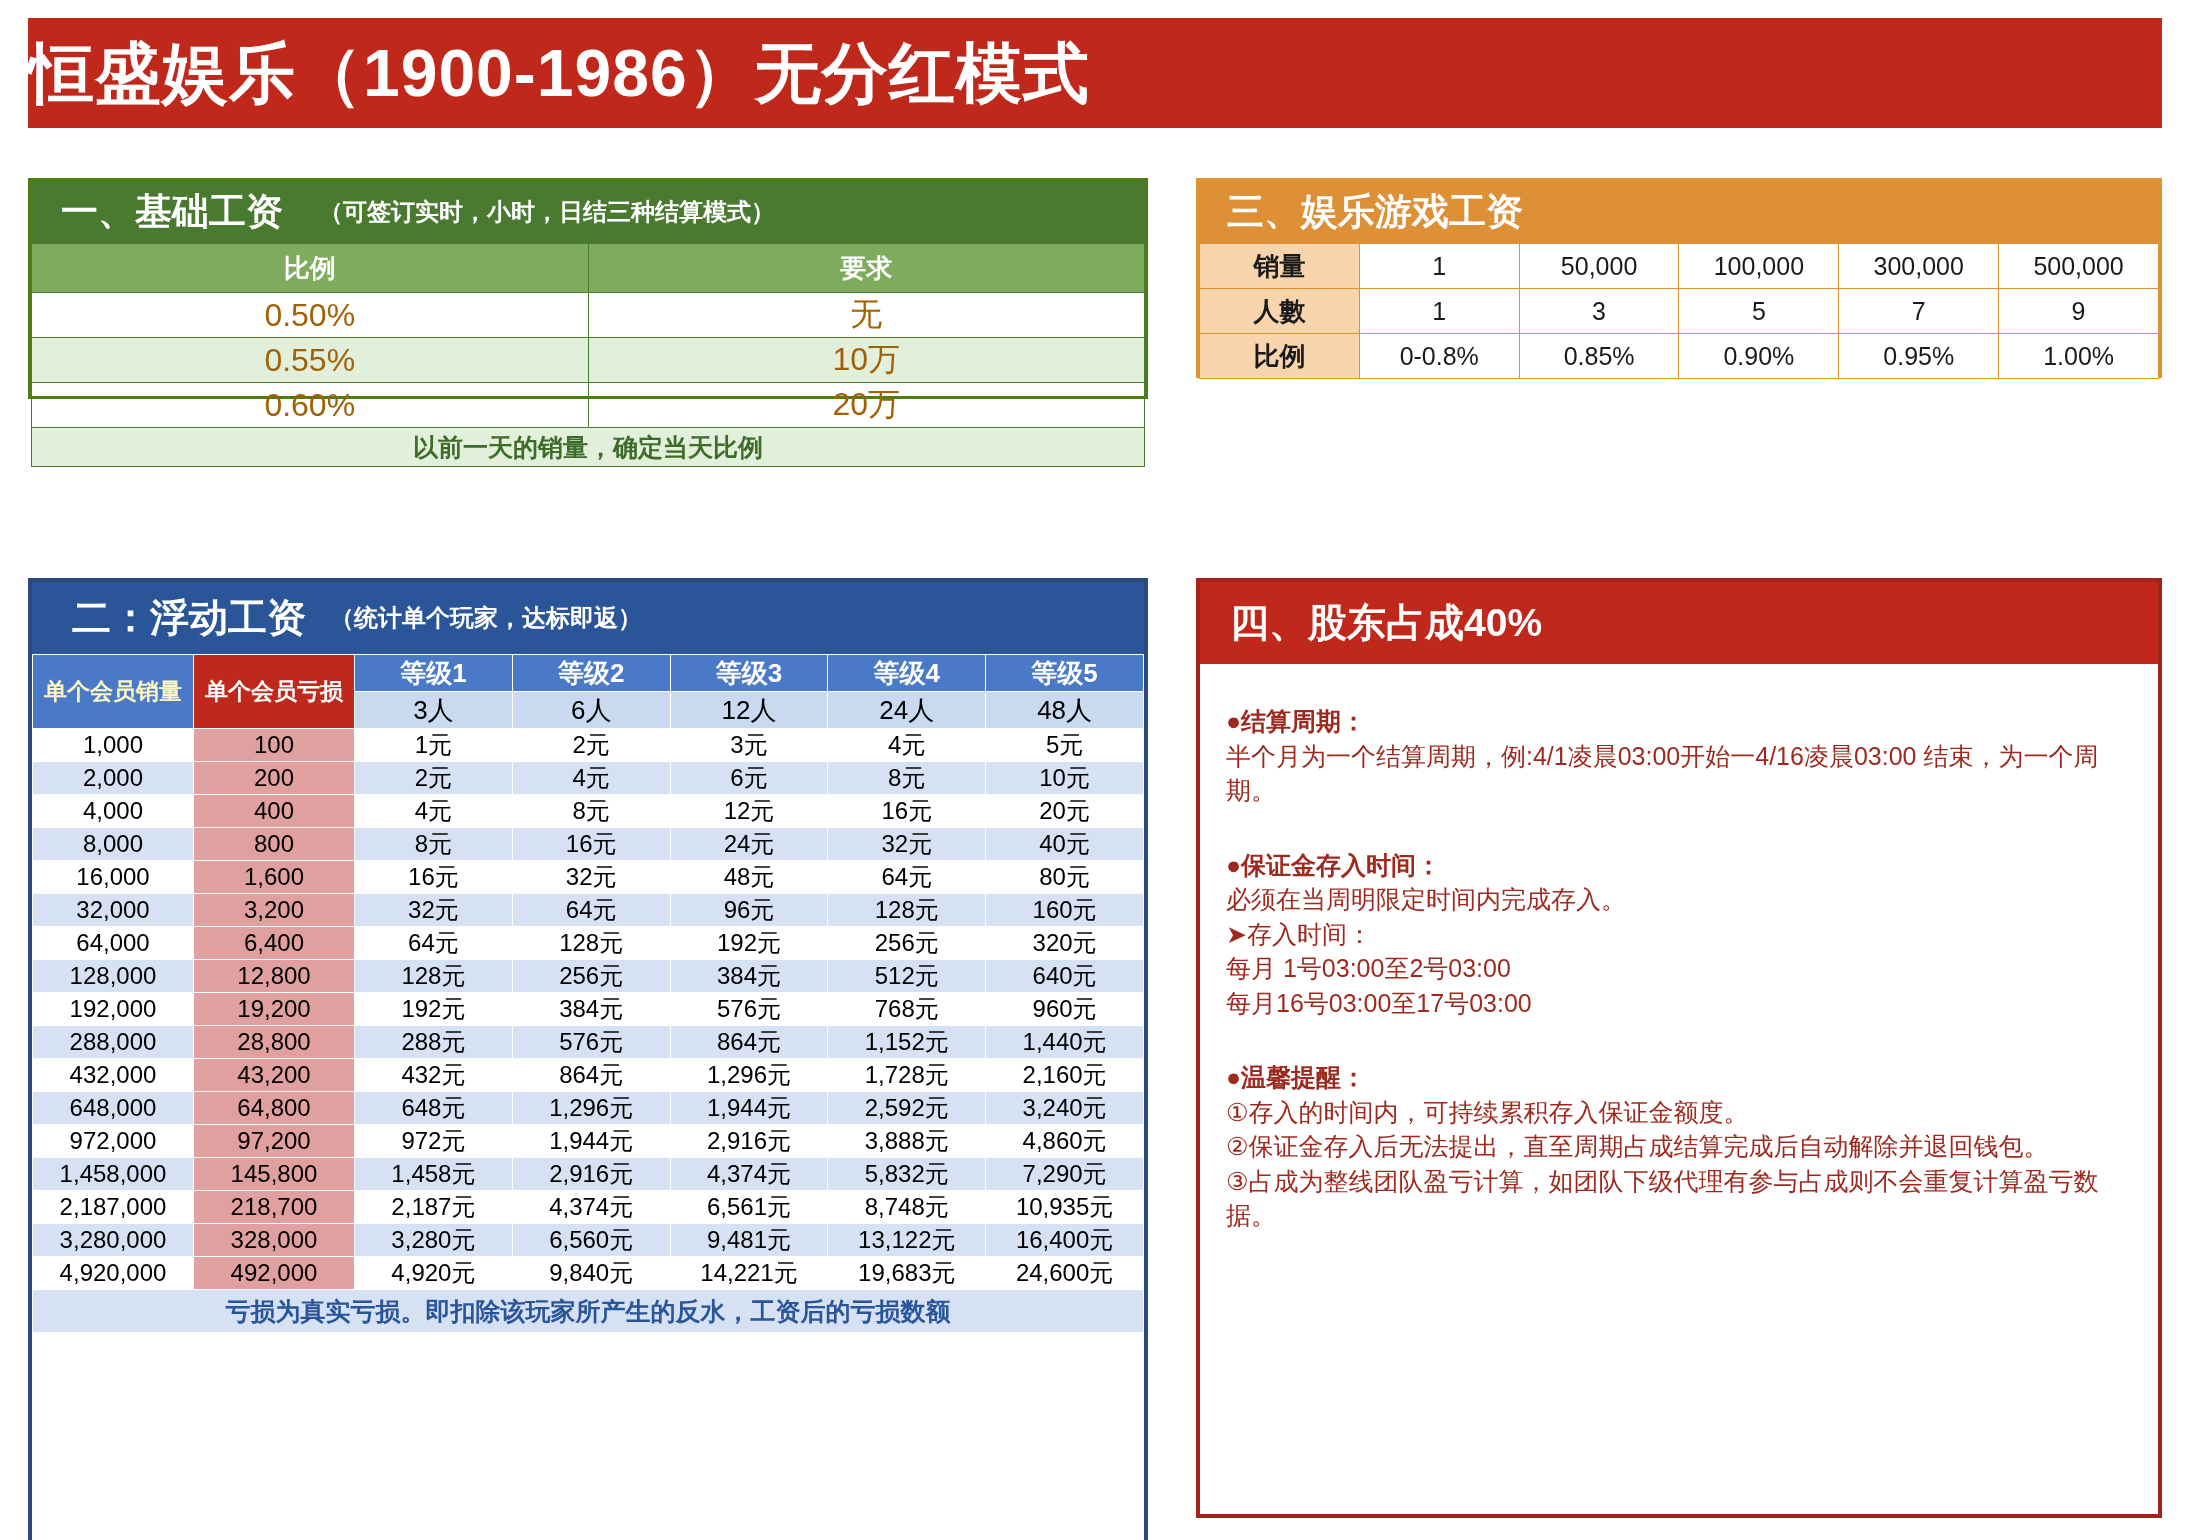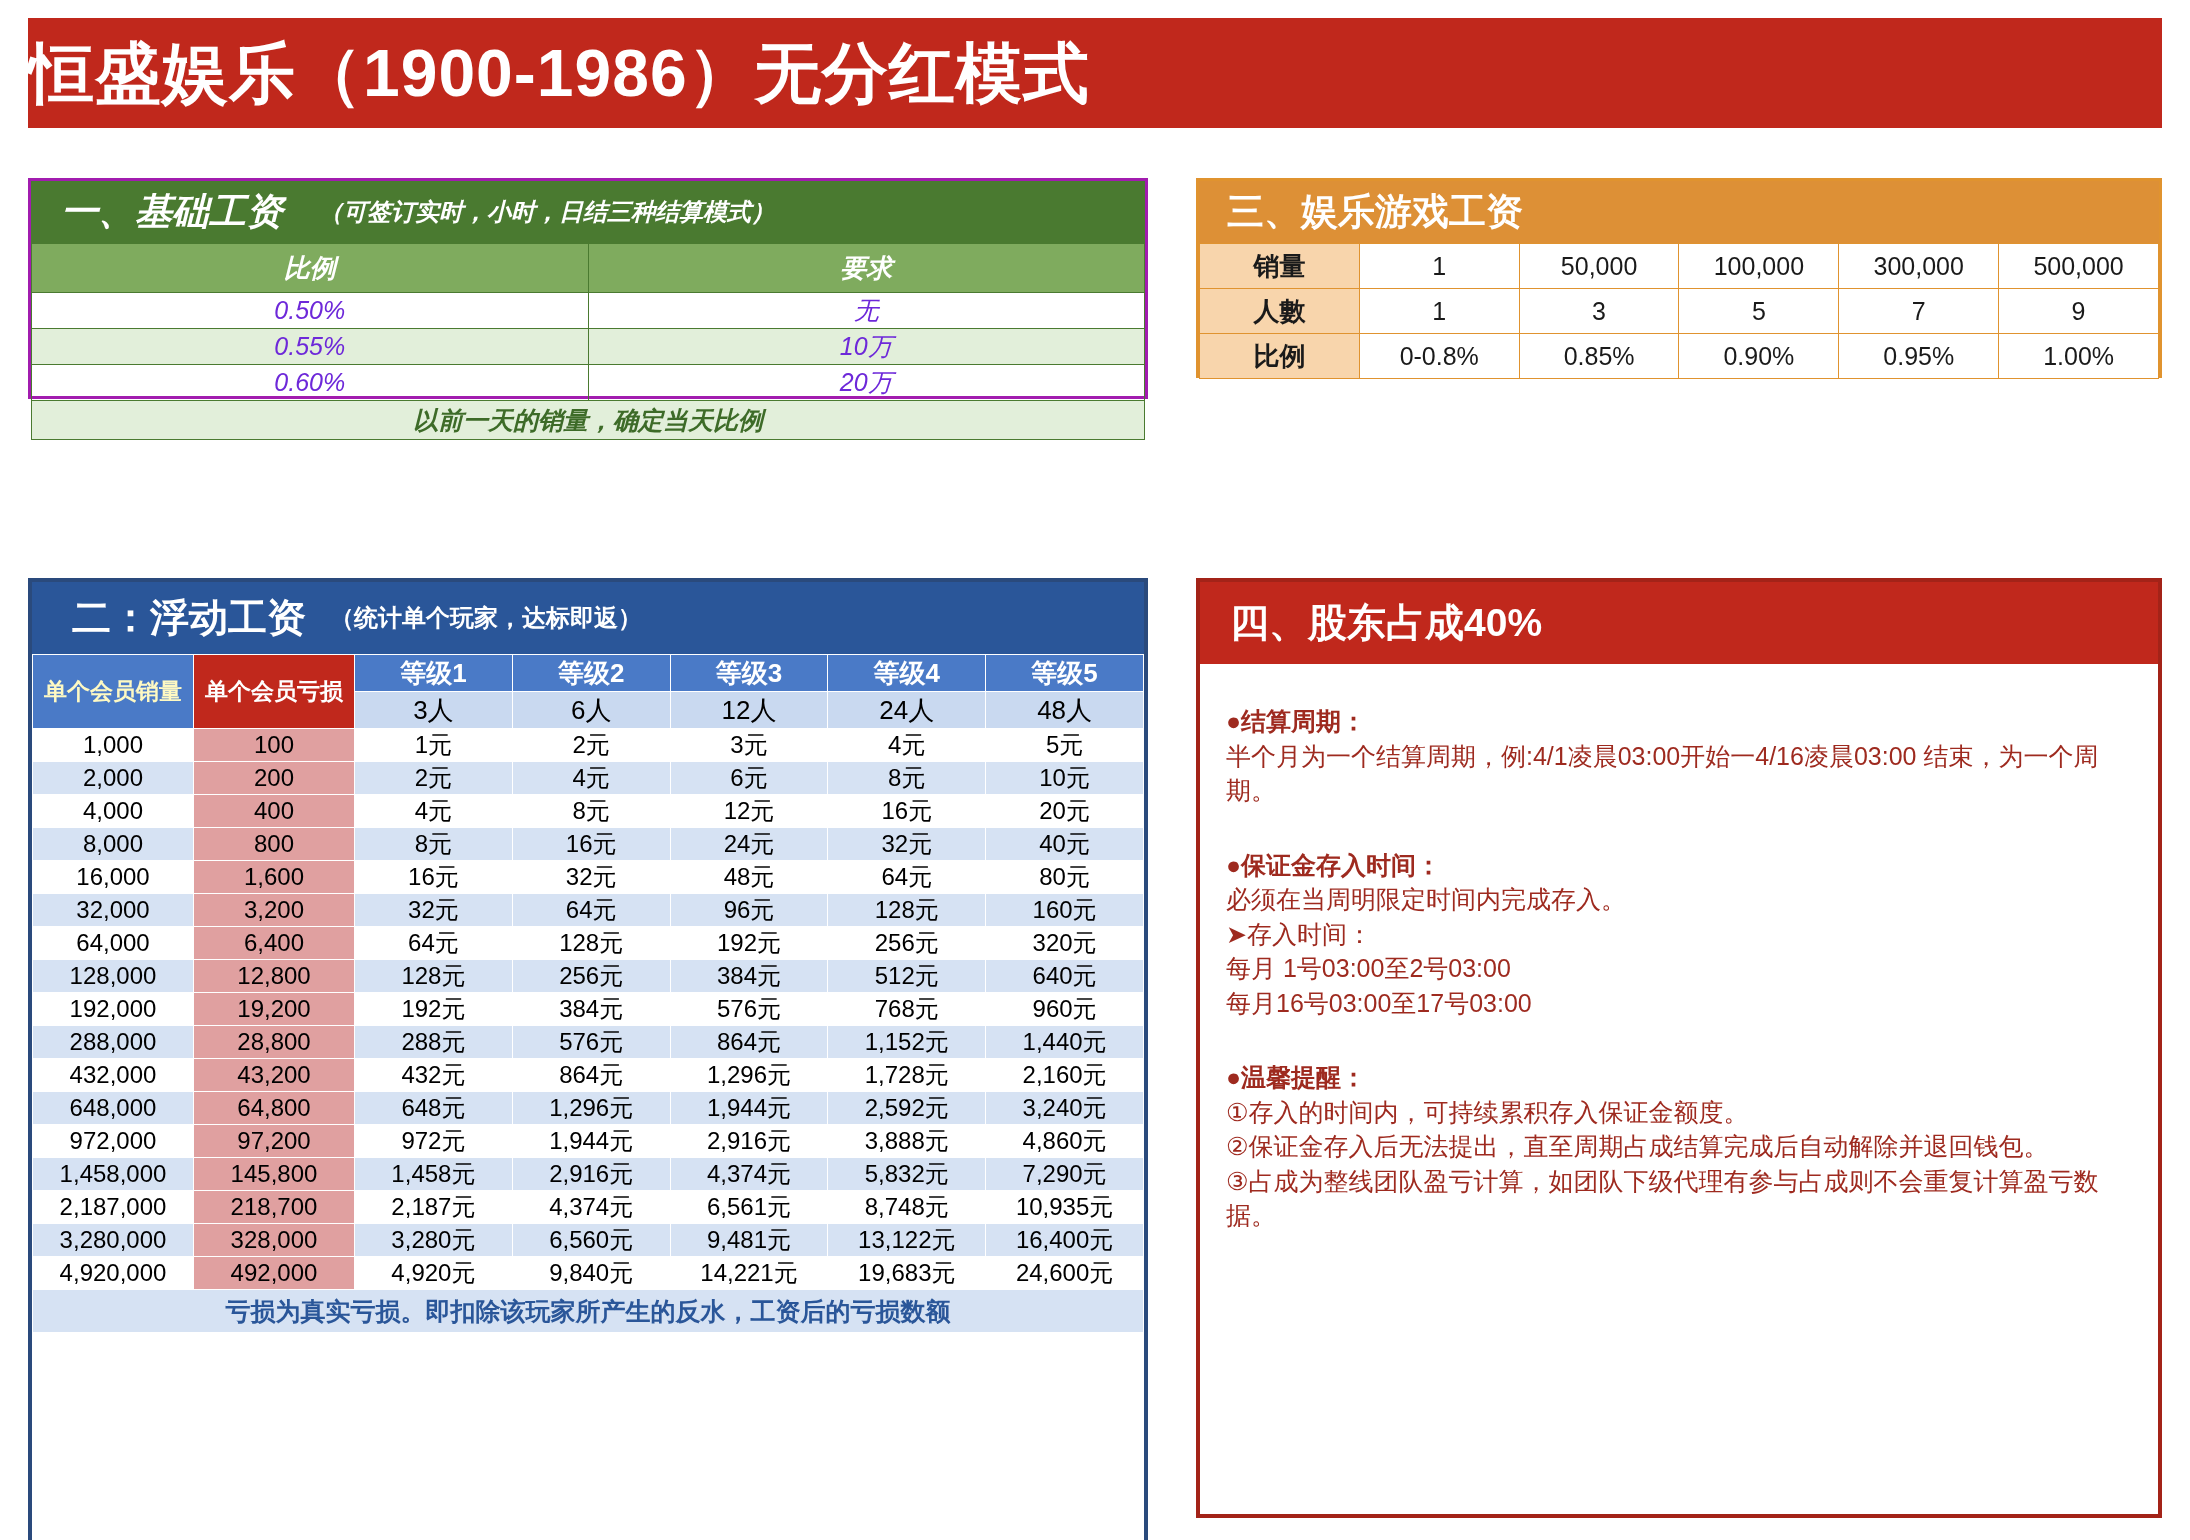--- a/index.html
+++ b/index.html
@@ -53,37 +53,36 @@
     font-weight: bold;
     white-space: nowrap;
   }
 
   
   .sec1 {
     left: 28px;
     top: 178px;
     width: 1120px;
     height: 221px;
-    border: 3px solid #a21caf;
+    border: 3px solid #4d7c0f;
     background: #ffffff;
-    font-style: italic;
   }
   .sec1 .panel-head {
     height: 62px;
     background: #4a7a30;
     padding-left: 30px;
   }
   .sec1 .head-title { font-size: 37px; }
   .sec1 .head-note { font-size: 24px; margin-left: 36px; font-weight: bold; }
   .tbl1 { width: 100%; border-collapse: collapse; table-layout: fixed; }
   .tbl1 th, .tbl1 td {
     border: 1px solid #4a7a30;
     text-align: center;
-    font-size: 25px;
-    color: #6d28d9;
+    font-size: 32px;
+    color: #a16207;
     height: 35px;
     padding: 0;
   }
   .tbl1 thead th {
     background: #7fab5e;
     color: #ffffff;
     font-weight: bold;
     font-size: 26px;
     height: 48px;
   }

